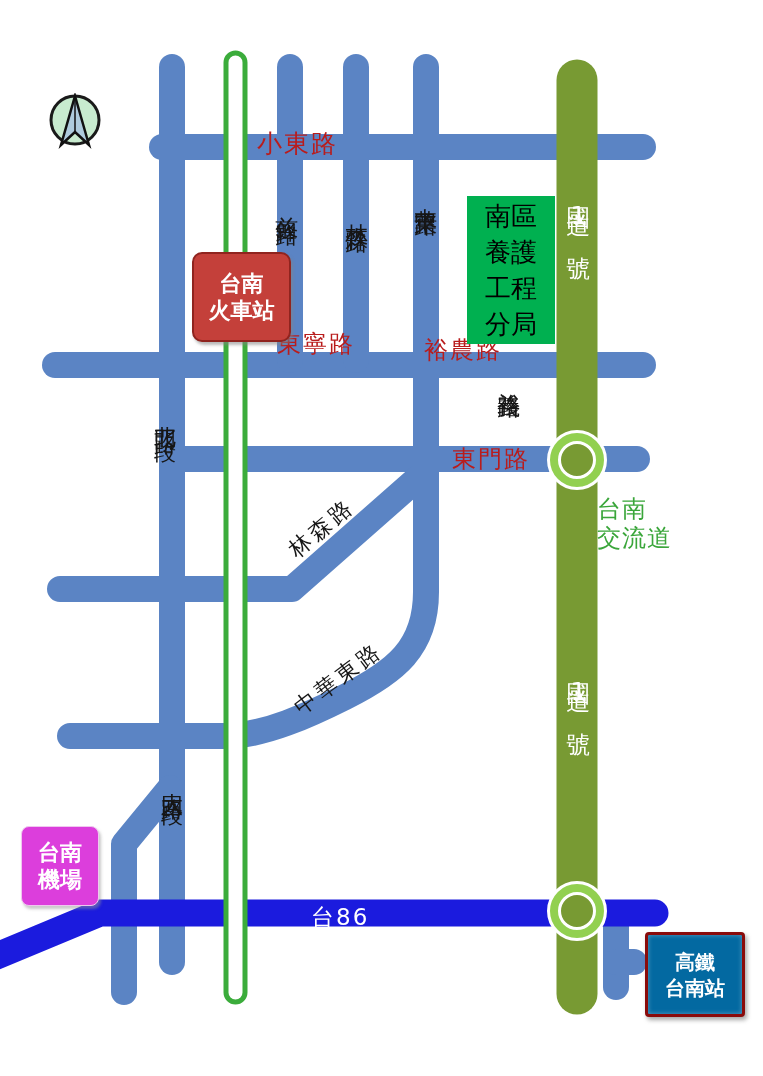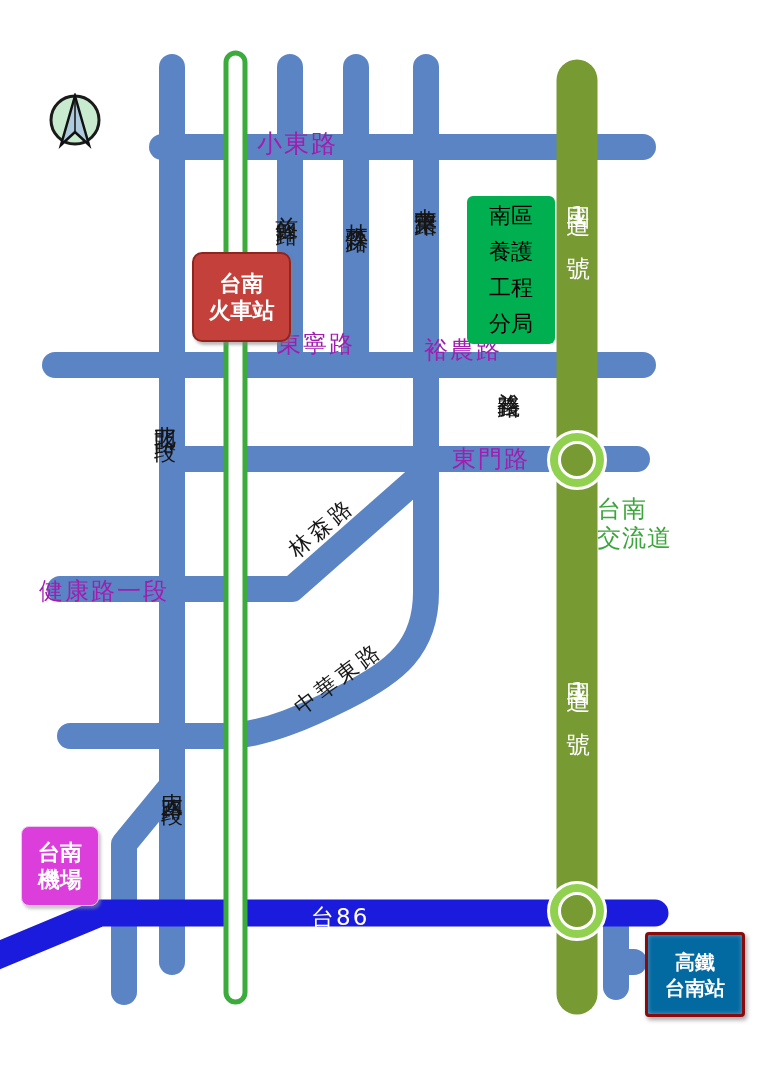--- a/index.html
+++ b/index.html
@@ -3,21 +3,21 @@
 <meta charset="utf-8">
 <style>
   html,body{margin:0;padding:0;}
   body{
     width:763px;height:1076px;background:#ffffff;position:relative;overflow:hidden;
     font-family:"DejaVu Sans","Liberation Sans",sans-serif;
   }
   .map-stage{position:absolute;inset:0;}
   svg.roadnet{position:absolute;left:0;top:0;}
   .hlabel{
-    position:absolute;color:#a21caf;font-size:24px;font-weight:500;
+    position:absolute;color:#b91c1c;font-size:24px;font-weight:500;
     letter-spacing:2px;white-space:nowrap;line-height:1.1;
   }
   .vlabel{
     position:absolute;color:#161616;font-size:22px;font-weight:500;
     writing-mode:vertical-rl;text-orientation:upright;letter-spacing:4px;
     white-space:nowrap;line-height:1.05;
   }
   .white{color:#ffffff;}
   .hwy-label{font-size:24px;letter-spacing:7px;font-weight:500;}
   .diag{
@@ -33,21 +33,21 @@
     justify-content:center;text-align:center;color:#fff;font-weight:bold;
     white-space:nowrap;
   }
   .box-train{
     left:192px;top:252px;width:95px;height:86px;background:#C4403A;
     border:2px solid #90241F;border-radius:10px;font-size:22px;line-height:27px;
     box-shadow:2px 3px 3px rgba(130,130,130,.55);
   }
   .box-office{
     left:467px;top:196px;width:88px;height:148px;background:#00B050;
-    color:#000;font-weight:500;font-size:22px;line-height:36px;border-radius:6px;
+    color:#000;font-weight:500;font-size:26px;line-height:36px;border-radius:0;
   }
   .box-airport{
     left:21px;top:826px;width:76px;height:78px;background:#DC3EDC;
     border:1px solid #EFC7EF;border-radius:8px;font-size:22px;line-height:27px;
     box-shadow:2px 3px 3px rgba(150,150,150,.5);
   }
   .box-hsr{
     left:645px;top:932px;width:94px;height:79px;background:#0369a1;
     border:3px solid #8A0B0B;border-radius:4px;font-size:20px;line-height:26px;
     box-shadow:inset 0 0 5px rgba(255,255,255,.35),2px 3px 4px rgba(110,110,110,.6);
@@ -95,21 +95,20 @@
   <svg class="compass" width="52" height="58" viewBox="0 0 52 58">
     <circle cx="26" cy="27" r="24" fill="#C8EBCF" stroke="#1A1A1A" stroke-width="3"></circle>
     <path d="M26 3 L40 52 L26 39 L12 52 Z" fill="#AECBDD" stroke="#111111" stroke-width="2.5"></path>
     <path d="M26 3 L26 39" stroke="#111111" stroke-width="1.5"></path>
   </svg>
 
   <div class="hlabel" style="left:257px;top:130px;font-size:25px">小東路</div>
   <div class="hlabel" style="left:277px;top:331px">東寧路</div>
   <div class="hlabel" style="left:424px;top:337px">裕農路</div>
   <div class="hlabel" style="left:452px;top:446px">東門路</div>
-  <div class="hlabel" style="left:39px;top:578px">健康路一段</div>
 
   <div class="vlabel" style="left:275px;top:198px;font-size:23px">前鋒路</div>
   <div class="vlabel" style="left:345px;top:205px;font-size:23px">林森路</div>
   <div class="vlabel" style="left:414px;top:190px;font-size:23px;letter-spacing:2px">中華東路</div>
   <div class="vlabel" style="left:497px;top:374px;font-size:23px;letter-spacing:2px">裕義路</div>
   <div class="vlabel" style="left:154px;top:408px">北門路一段</div>
   <div class="vlabel" style="left:161px;top:775px;font-size:22px;letter-spacing:3px">大同路二段</div>
 
   <div class="vlabel white hwy-label" style="left:565px;top:188px">國道1號</div>
   <div class="vlabel white hwy-label" style="left:565px;top:664px">國道1號</div>

